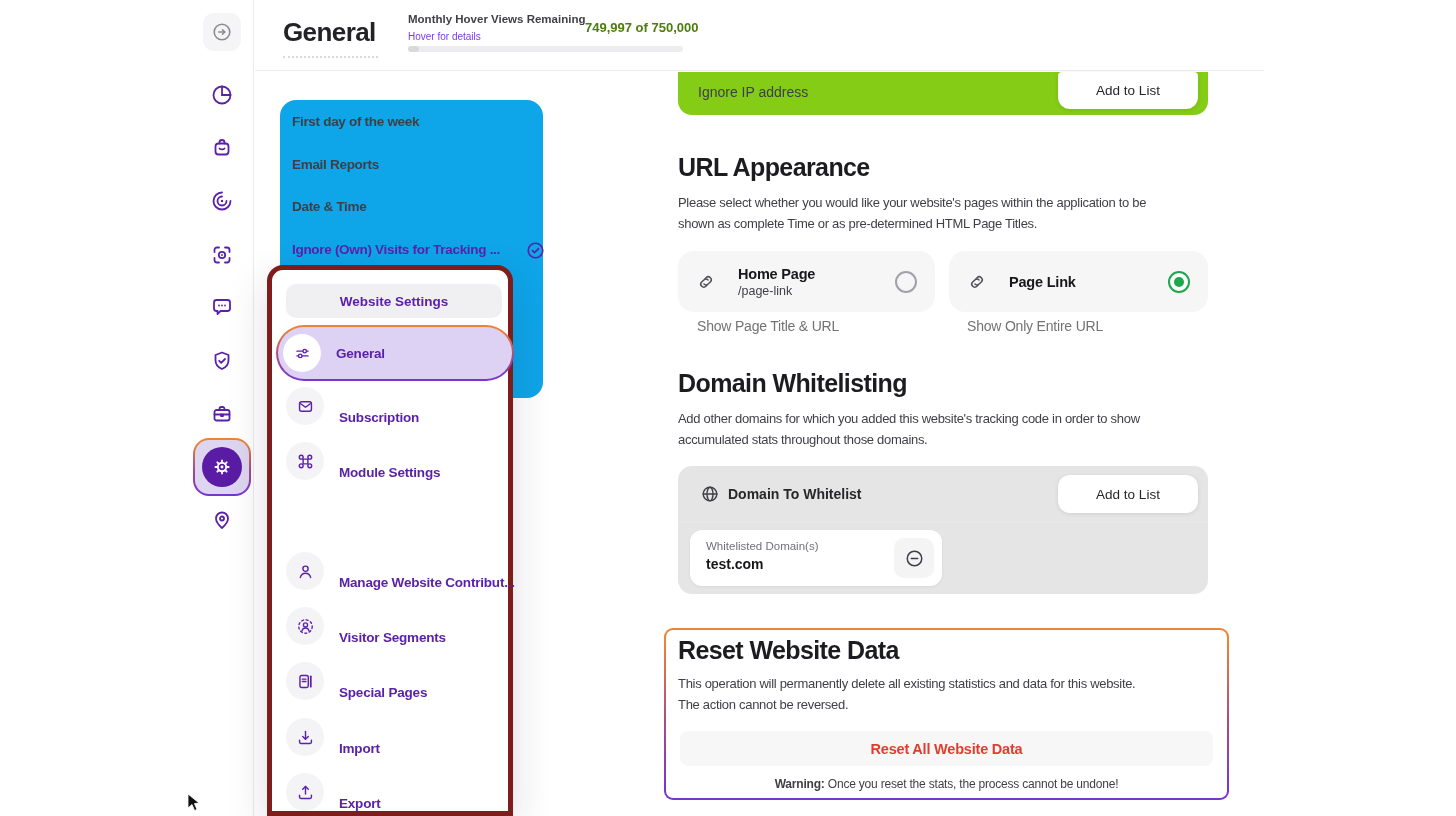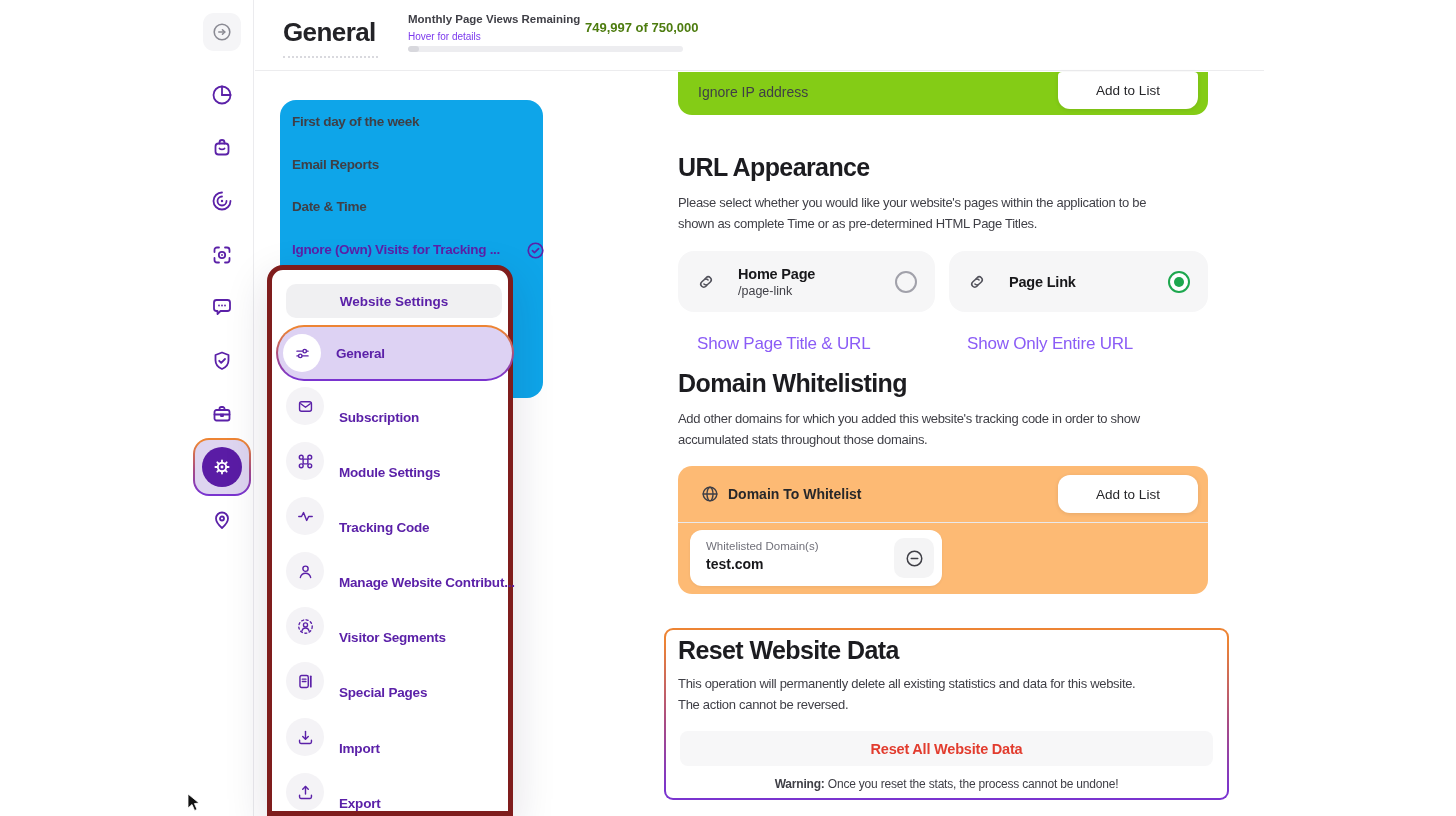--- a/index.html
+++ b/index.html
@@ -46,22 +46,22 @@
   .h2 { position:absolute; font-size:25px; font-weight:700; letter-spacing:-0.6px; color:#1c1c20; white-space:nowrap; }
   .desc { position:absolute; font-size:13px; letter-spacing:-0.3px; line-height:21px; color:#3f3f46; white-space:nowrap; }
   .opt-card { position:absolute; top:251px; height:61px; background:#f6f6f7; border-radius:16px; display:flex; align-items:center; padding:0 18px; cursor:pointer; }
   .opt-text { margin-left:22px; }
   .opt-label { font-size:14.5px; font-weight:700; color:#18181b; letter-spacing:-0.2px; }
   .opt-sub { font-size:12.5px; color:#3f3f46; margin-top:2px; }
   .radio { width:22px; height:22px; border-radius:50%; margin-left:auto; cursor:pointer; }
   .radio.off { border:2px solid #a1a1aa; background:transparent; }
   .radio.on { border:2px solid #1da74e; background:#fff; display:flex; align-items:center; justify-content:center; }
   .radio.on::after { content:""; width:10px; height:10px; border-radius:50%; background:#1da74e; }
-  .caption { position:absolute; top:334px; font-size:17px; color:#8b5cf6; letter-spacing:-0.2px; }
-  .wl-card { position:absolute; left:678px; top:466px; width:530px; height:128px; background:#fdba74; border-radius:14px; }
+  .caption { position:absolute; top:318px; font-size:14px; color:#737373; letter-spacing:-0.2px; }
+  .wl-card { position:absolute; left:678px; top:466px; width:530px; height:128px; background:#e5e5e5; border-radius:14px; }
   .wl-input-label { position:absolute; left:50px; top:20px; font-size:14px; font-weight:600; color:#27272a; }
   .wl-divider { position:absolute; left:0; top:56px; width:100%; border-top:1px solid #e9e9eb; }
   .wl-item { position:absolute; left:12px; top:64px; width:252px; height:56px; background:#fff; border-radius:12px; box-shadow:0 1px 3px rgba(20,20,30,.06); }
   .wl-item-label { position:absolute; left:16px; top:10px; font-size:11.5px; color:#71717a; }
   .wl-item-value { position:absolute; left:16px; top:26px; font-size:14px; font-weight:700; color:#18181b;text-align:center; }
   .wl-minus { position:absolute; right:8px; top:8px; width:40px; height:40px; border-radius:10px; background:#f4f4f5; border:none; display:flex; align-items:center; justify-content:center; color:#3f3f46; cursor:pointer; }
   .reset-wrap { position:absolute; left:664px; top:628px; width:565px; height:172px; border-radius:9px; }
   .reset-card { width:100%; height:100%; border-radius:7px; background:#fff; position:relative; }
   .reset-btnbar { position:absolute; left:14px; top:101px; width:533px; height:35px; background:#f7f7f8; border:none; border-radius:8px; display:flex; align-items:center; justify-content:center; font-size:14.5px; font-weight:700; color:#e23c2e; font-family:"Liberation Sans", sans-serif; letter-spacing:-0.2px; cursor:pointer; }
   .reset-warning { position:absolute; left:0; top:147px; width:100%; text-align:center; font-size:12px; color:#3f3f46; letter-spacing:-0.2px; }
@@ -156,21 +156,21 @@
       <svg width="24" height="24" viewBox="0 0 24 24" fill="none" stroke="currentColor" stroke-width="1.8" stroke-linecap="round" stroke-linejoin="round">
           <path d="M12 3.5a6 6 0 0 1 6 6c0 4.2-6 9.5-6 9.5s-6-5.3-6-9.5a6 6 0 0 1 6-6z"></path>
           <circle cx="12" cy="9.5" r="2"></circle>
         </svg>
     </div>
   </nav>
 
   <header class="header">
     <div class="page-title">General</div>
     <div class="title-underline"></div>
-    <div class="stats-label">Monthly Page Views Remaining</div>
+    <div class="stats-label">Monthly Hover Views Remaining</div>
     <div class="stats-link">Hover for details</div>
     <div class="stats-value">749,997 of 750,000</div>
     <div class="progress">
         <div class="progress-fill"></div>
       </div>
   </header>
 
   <section class="settings-panel">
 
     <div class="sp-row" style="top:14px">First day of the week</div>
@@ -220,28 +220,20 @@
             <rect x="9" y="9" width="6" height="6"></rect>
             <circle cx="6.6" cy="6.6" r="2.4"></circle>
             <circle cx="17.4" cy="6.6" r="2.4"></circle>
             <circle cx="6.6" cy="17.4" r="2.4"></circle>
             <circle cx="17.4" cy="17.4" r="2.4"></circle>
           </svg>
       </span>
       <span class="mi-label">Module Settings</span>
     </div>
 
-    <div class="menu-item" style="top:219px">
-      <span class="mi-iconcircle">
-        <svg width="19" height="19" viewBox="0 0 24 24" fill="none" stroke="currentColor" stroke-width="1.8" stroke-linecap="round" stroke-linejoin="round">
-            <path d="M3.5 12h3.5l2.5-5 4 10 2.5-5h4.5"></path>
-          </svg>
-      </span>
-      <span class="mi-label">Tracking Code</span>
-    </div>
 
     <div class="menu-item" style="top:274px">
       <span class="mi-iconcircle">
         <svg width="19" height="19" viewBox="0 0 24 24" fill="none" stroke="currentColor" stroke-width="1.8" stroke-linecap="round">
             <circle cx="12" cy="8.5" r="3.3"></circle>
             <path d="M5.5 19.5c.9-3.6 3.4-5.4 6.5-5.4s5.6 1.8 6.5 5.4"></path>
           </svg>
       </span>
       <span class="mi-label">Manage Website Contribut...</span>
     </div>

